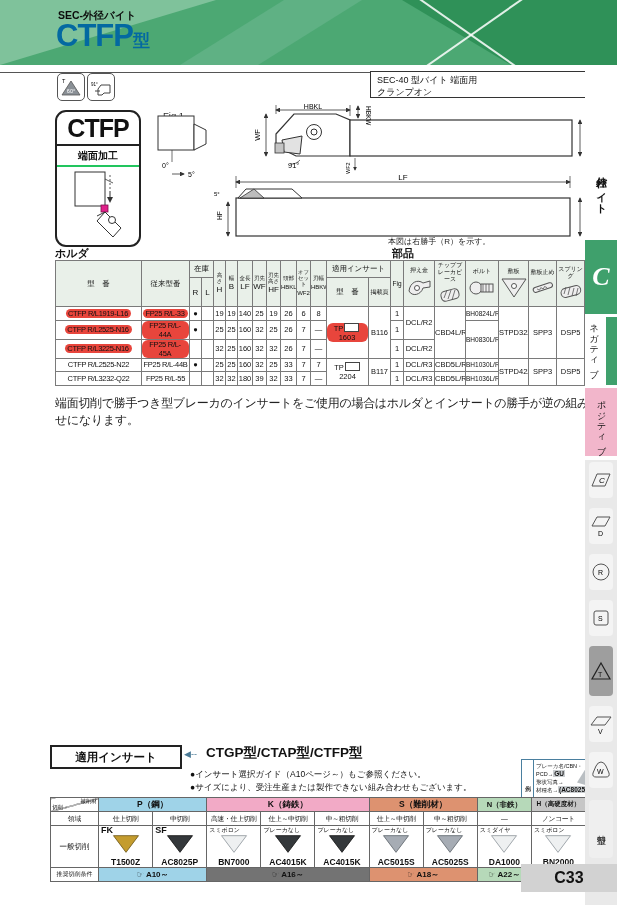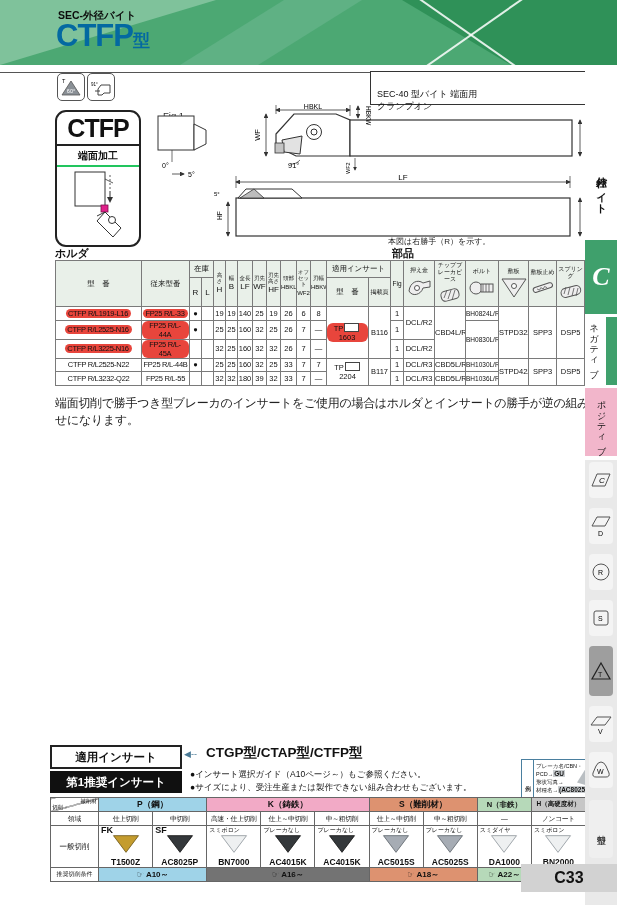--- a/index.html
+++ b/index.html
@@ -22,21 +22,21 @@
   .h-title{position:absolute;left:56px;top:20px;font-weight:bold;color:#0369a1;line-height:32px;}
   .h-title .main{font-size:31px;letter-spacing:-1px;}
   .h-title .suf{font-size:17px;}
 
   .rule{position:absolute;left:0;top:72px;width:372px;height:1px;background:#555;}
 
   
   .spec-ic{position:absolute;top:73px;width:26px;height:26px;border:1.5px solid #555;border-radius:5px;
       background:#fff;display:flex;align-items:center;justify-content:center;}
   .info-box{position:absolute;left:370px;top:71px;width:236px;height:27px;border:1.5px solid #333;
-      background:#fff;font-size:9px;line-height:12px;padding:16px 6px;box-sizing:border-box;}
+      background:#fff;font-size:9px;line-height:12px;padding:2px 6px;box-sizing:border-box;}
 
   
   .badge{position:absolute;left:55px;top:110px;width:82px;height:133px;border:2.2px solid #222;
       border-radius:11px;background:#fff;overflow:hidden;}
   .badge .nm{height:32px;border-bottom:2px solid #222;display:flex;align-items:center;justify-content:center;
       font-size:25px;font-weight:bold;letter-spacing:-1px;}
   .badge .md{height:19px;border-bottom:2px solid #22c55e;display:flex;align-items:center;justify-content:center;
       font-size:10px;font-weight:bold;}
 
   .fig-label{position:absolute;left:163px;top:110px;font-size:9.5px;color:#333;}
@@ -470,21 +470,20 @@
       </tr>
     </tbody>
   </table>
   </div>
   <div class="holder-note">端面切削で勝手つき型ブレーカのインサートをご使用の場合はホルダとインサートの勝手が逆の組み合わせになります。</div>
 
   <div class="app-box">適用インサート</div>
   <div class="app-arrow">◀--</div>
   <div class="app-models">CTGP型/CTAP型/CTFP型</div>
 
-  <div class="rec-box">第1推奨インサート</div>
   <div class="rec-bullets">
     <div>●インサート選択ガイド（A10ページ～）もご参照ください。</div>
     <div>●サイズにより、受注生産または製作できない組み合わせもございます。</div>
   </div>
 
   <div class="legend">
     <div class="lg-lab">凡例</div>
     <div class="lg-body">
       <div class="lg-shape"></div>
       <div><span>ブレーカ名/CBN・PCD</span>→<span class="lg-val">GU</span></div>

